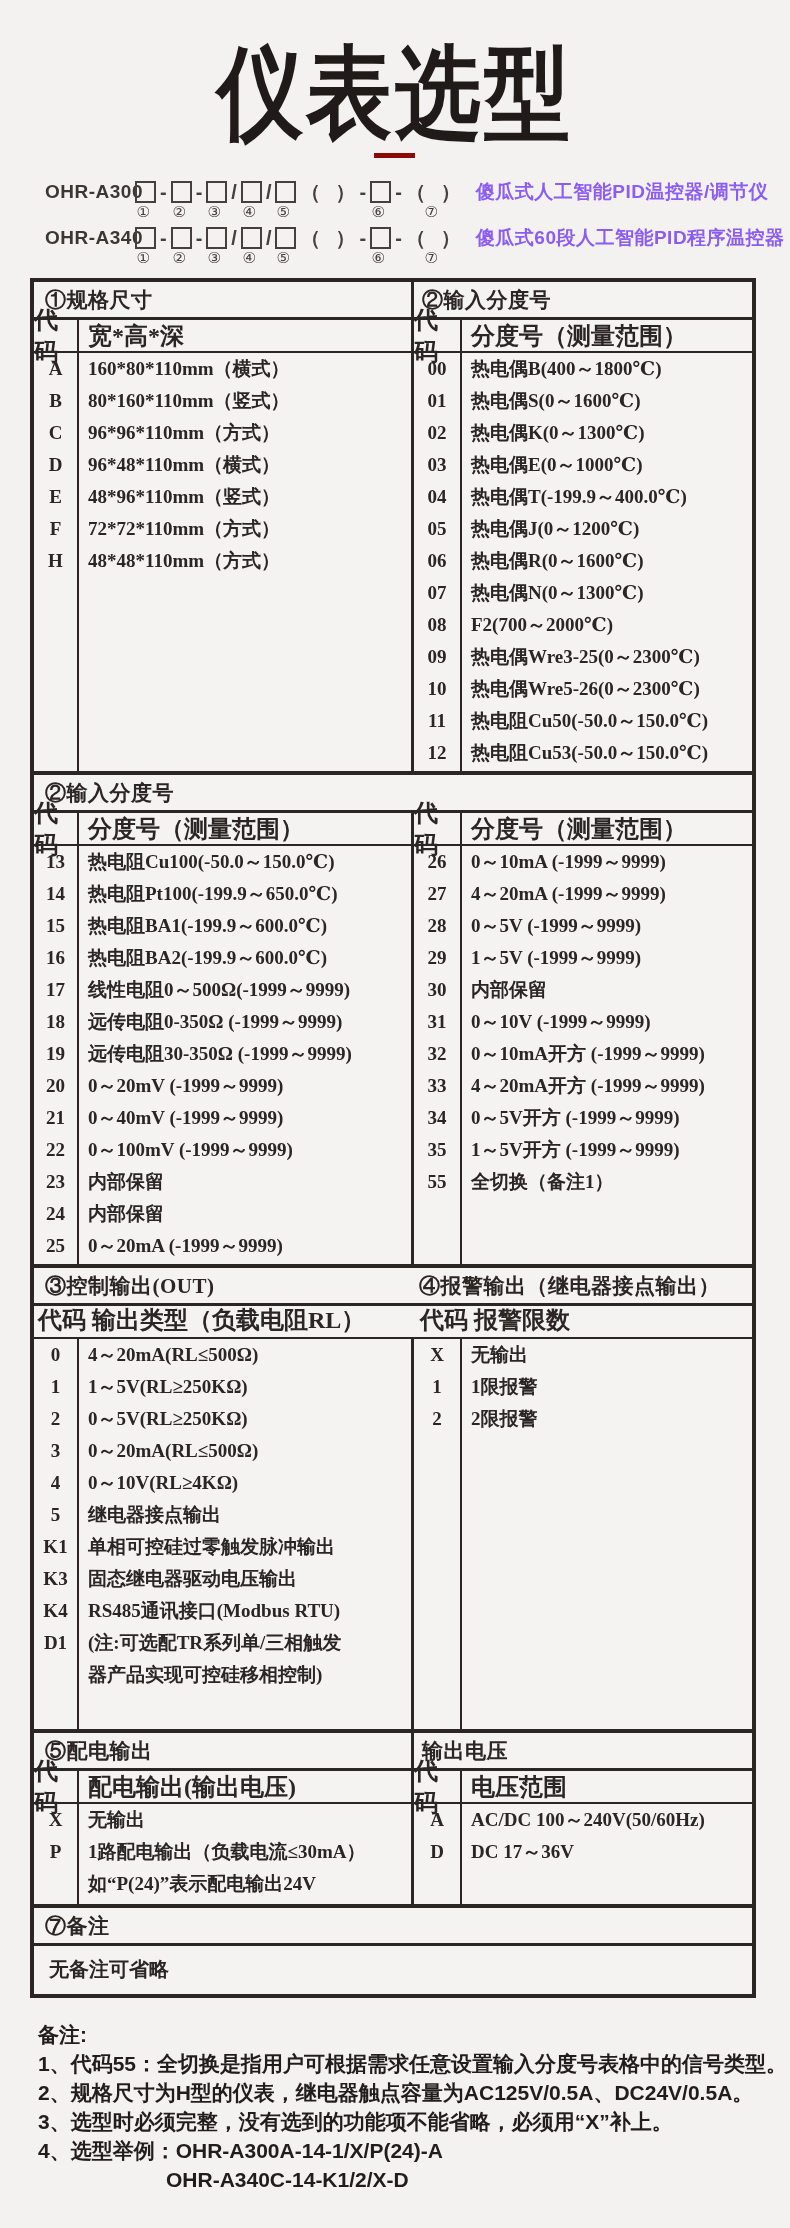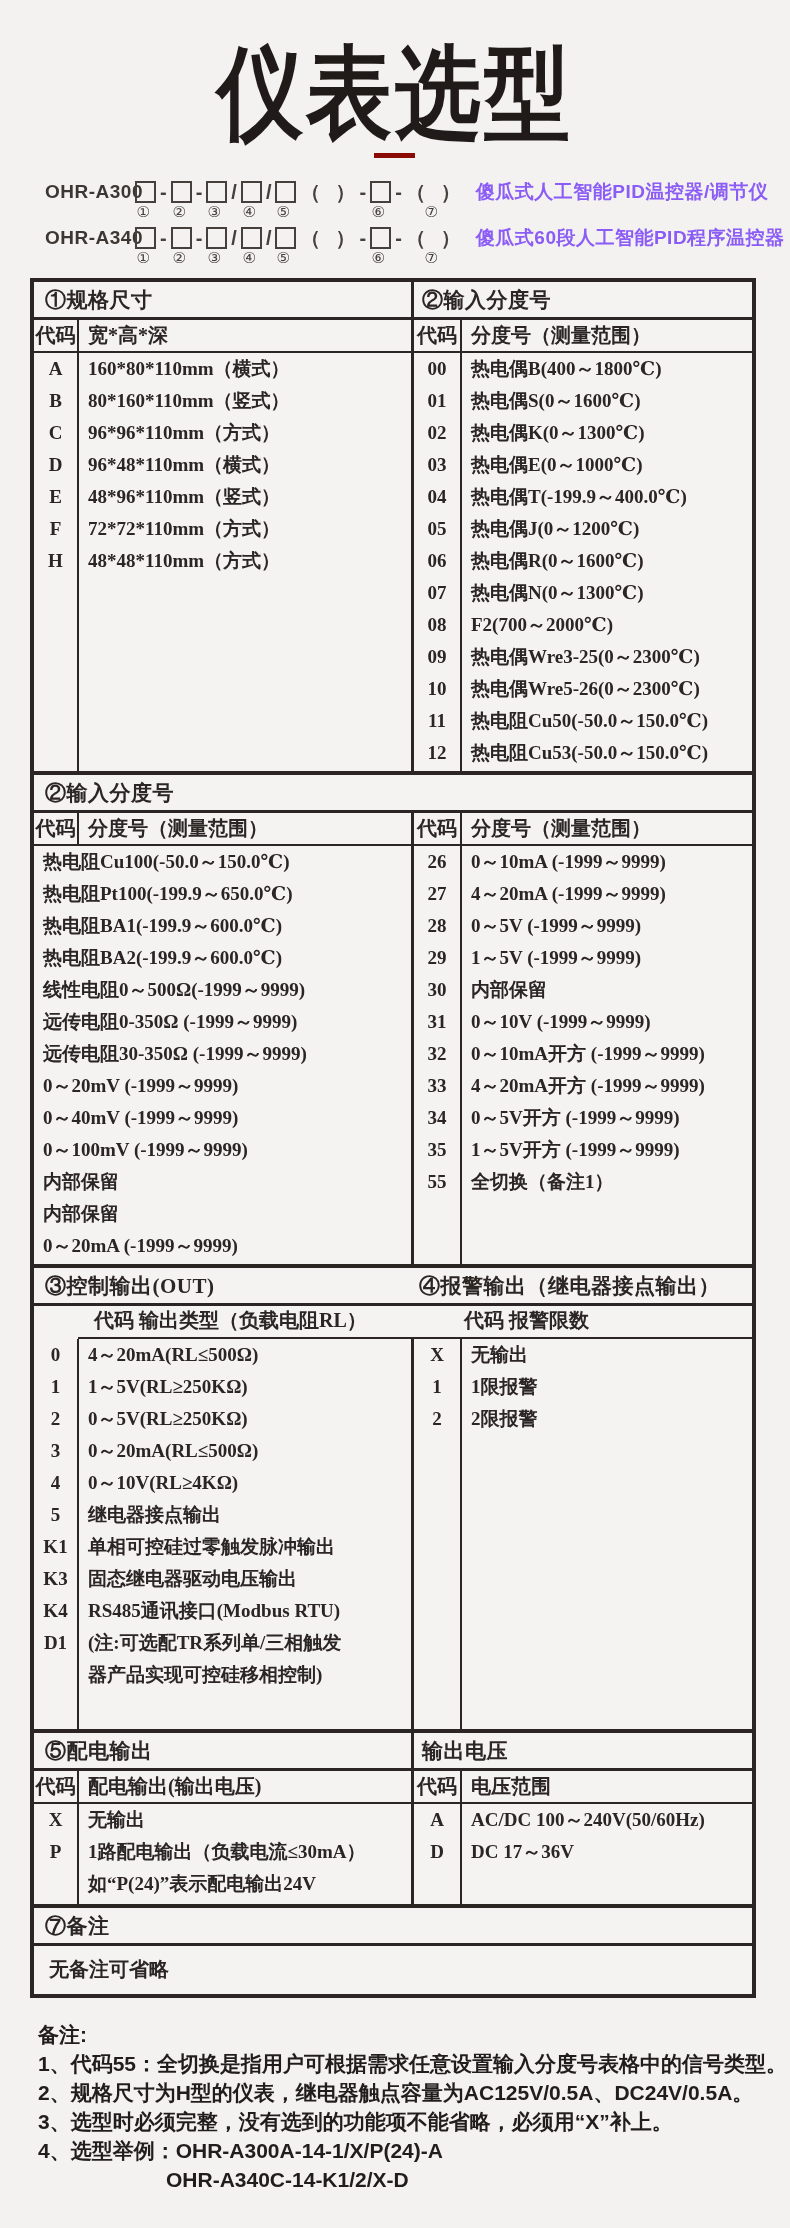--- a/index.html
+++ b/index.html
@@ -41,27 +41,27 @@
   .sec{border-top:4px solid var(--ink);}
   .sec:first-child{border-top:none;}
   .trow{height:35px;border-bottom:3px solid var(--ink);display:flex;align-items:center;
         font-size:21px;font-weight:700;letter-spacing:0.5px;}
   .trow .tl{width:380px;height:100%;display:flex;align-items:center;padding-left:11px;
             box-sizing:border-box;border-right:3px solid var(--ink);}
   .trow .tr{flex:1;padding-left:8px;}
   .trow.nodiv .tl{border-right:none;}
   .trow.nodiv .tr{padding-left:5px;}
   .trow.full{padding-left:11px;}
-  .srow{height:31px;border-bottom:2px solid var(--ink);display:flex;font-size:20px;font-weight:700;}
+  .srow{height:31px;border-bottom:2px solid var(--ink);display:flex;font-size:24px;font-weight:700;}
   .half{width:380px;border-right:3px solid var(--ink);display:flex;box-sizing:border-box;}
   .half.r{flex:1;width:auto;border-right:none;}
   .ch{width:43px;border-right:2px solid var(--ink);display:flex;align-items:center;justify-content:center;flex:none;}
   .half.r .ch{width:46px;}
   .dh{flex:1;display:flex;align-items:center;padding-left:9px;white-space:nowrap;}
-  .srow.plain{position:relative;display:block;line-height:29px;padding-left:16px;white-space:nowrap;margin-left:44px;}
+  .srow.plain{position:relative;display:block;line-height:29px;padding-left:4px;white-space:nowrap;}
   .srow.plain .shr{position:absolute;left:386px;top:0;}
   .tbody{display:flex;}
   .hb .codes{width:43px;border-right:2px solid var(--ink);text-align:center;flex:none;}
   .half.r.hb .codes{width:46px;}
   .hb .descs{flex:1;padding-left:9px;overflow:hidden;}
   .rline{height:32px;line-height:32px;font-size:19px;font-weight:700;white-space:nowrap;letter-spacing:0;}
   .s5body{height:48px;line-height:46px;padding-left:15px;font-size:20px;font-weight:700;}
   
   .notes{position:absolute;top:2020px;left:38px;width:730px;color:#211d1a;
          font-size:21px;font-weight:700;line-height:29px;letter-spacing:0;}
@@ -215,20 +215,35 @@
         <div class="ch">代码</div>
         <div class="dh">分度号（测量范围）</div>
       </div>
       <div class="half r">
         <div class="ch">代码</div>
         <div class="dh">分度号（测量范围）</div>
       </div>
     </div>
     <div class="tbody" style="height:418px">
       <div class="half hb">
+          <div class="codes">
+            <div class="rline">13</div>
+            <div class="rline">14</div>
+            <div class="rline">15</div>
+            <div class="rline">16</div>
+            <div class="rline">17</div>
+            <div class="rline">18</div>
+            <div class="rline">19</div>
+            <div class="rline">20</div>
+            <div class="rline">21</div>
+            <div class="rline">22</div>
+            <div class="rline">23</div>
+            <div class="rline">24</div>
+            <div class="rline">25</div>
+          </div>
           <div class="descs">
             <div class="rline">热电阻Cu100(-50.0～150.0℃)</div>
             <div class="rline">热电阻Pt100(-199.9～650.0℃)</div>
             <div class="rline">热电阻BA1(-199.9～600.0℃)</div>
             <div class="rline">热电阻BA2(-199.9～600.0℃)</div>
             <div class="rline">线性电阻0～500Ω(-1999～9999)</div>
             <div class="rline">远传电阻0-350Ω (-1999～9999)</div>
             <div class="rline">远传电阻30-350Ω (-1999～9999)</div>
             <div class="rline">0～20mV (-1999～9999)</div>
             <div class="rline">0～40mV (-1999～9999)</div>

